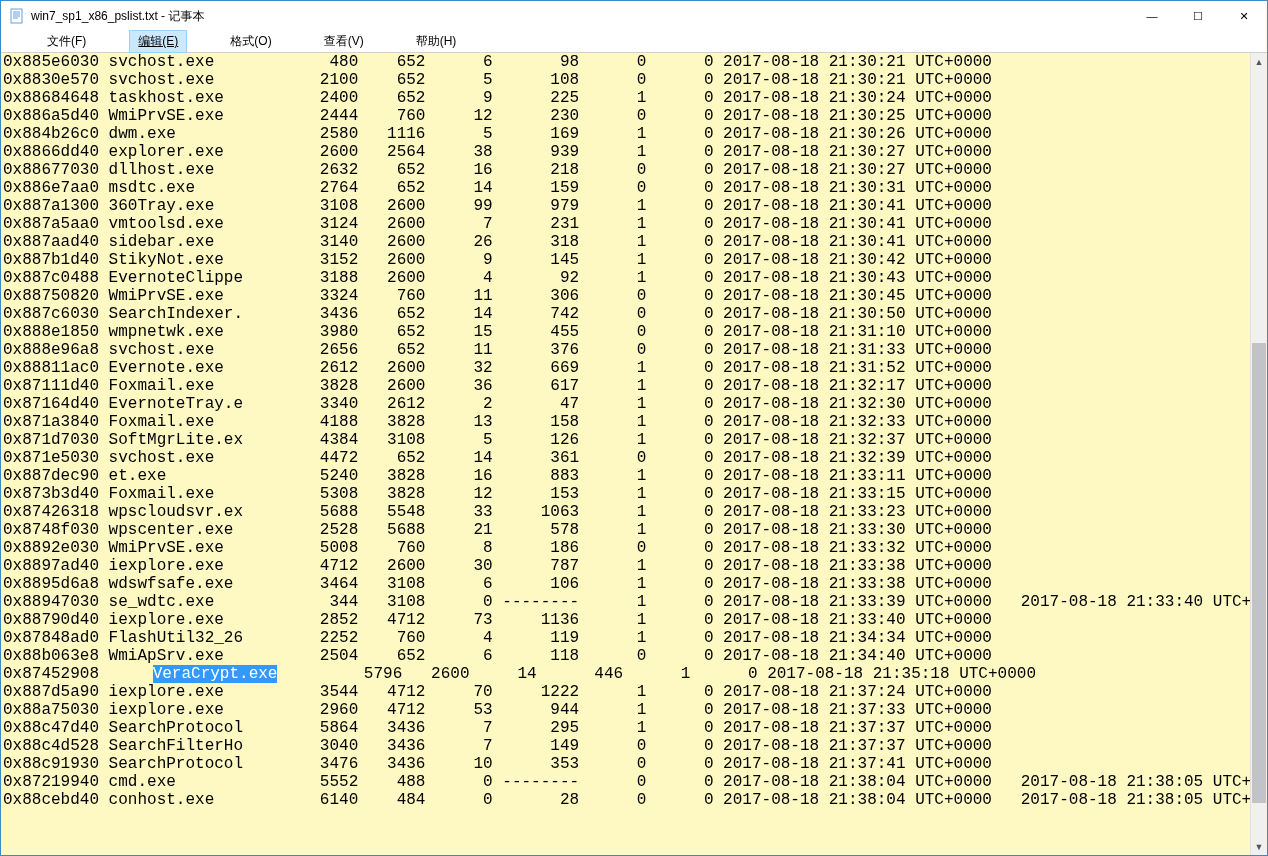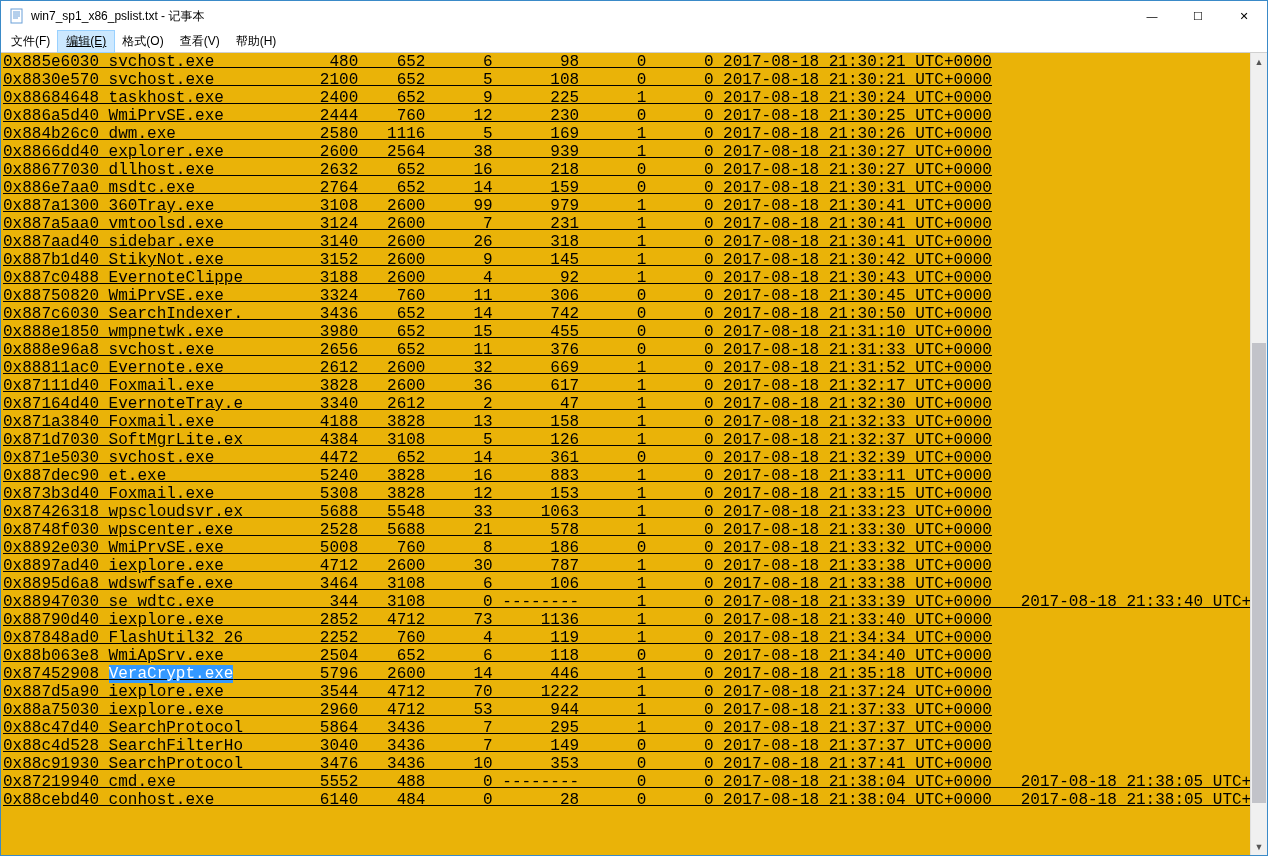--- a/index.html
+++ b/index.html
@@ -13,21 +13,21 @@
     height: 856px;
     overflow: hidden;
     position: relative;
   }
   .window {
     width: 1268px;
     height: 856px;
     border: 1px solid #3a8ac8;
     display: flex;
     flex-direction: column;
-    background: #eab308;
+    background: #fef9c3;
   }
   .titlebar {
     height: 30px;
     display: flex;
     align-items: center;
     padding: 0 0 0 8px;
     background: #fff;
     color: #000;
   }
   .titlebar .icon {
@@ -61,41 +61,41 @@
     display: flex;
     align-items: center;
     padding: 0 2px;
     border-bottom: 1px solid #d0d0d0;
     font-size: 12px;
     background: #fff;
   }
   .menu-item {
     padding: 2px 8px;
     cursor: default;
+    margin-left: 36px;
   }
   .menu-item.active {
     background: #cce8ff;
     outline: 1px solid #99d1ff;
     text-decoration: underline;
   }
 
   .content-wrap {
     flex: 1;
     display: flex;
     overflow: hidden;
   }
   .content {
     flex: 1;
     font-family: "NSimSun", "SimSun", "Courier New", monospace;
     font-size: 16px;
     line-height: 18px;
     white-space: pre;
     overflow: hidden;
     padding: 0 0 0 2px;
-    text-decoration: underline;
   }
   .scrollbar {
     width: 17px;
     background: #f0f0f0;
     position: relative;
     border-left: 1px solid #e0e0e0;
   }
   .scroll-arrow {
     height: 17px;
     display: flex;
@@ -108,20 +108,21 @@
     position: absolute;
     left: 1px;
     right: 1px;
     top: 290px;
     height: 460px;
     background: #c2c3c9;
   }
   .sel {
     background: #3399ff;
     color: #fff;
+    margin-left: 44px;
   }
   .row { display: block; }
 </style>
 </head>
 <body>
 
 <div class="window">
   <div class="titlebar">
     <span class="icon">
       <svg width="16" height="16" viewBox="0 0 16 16">

